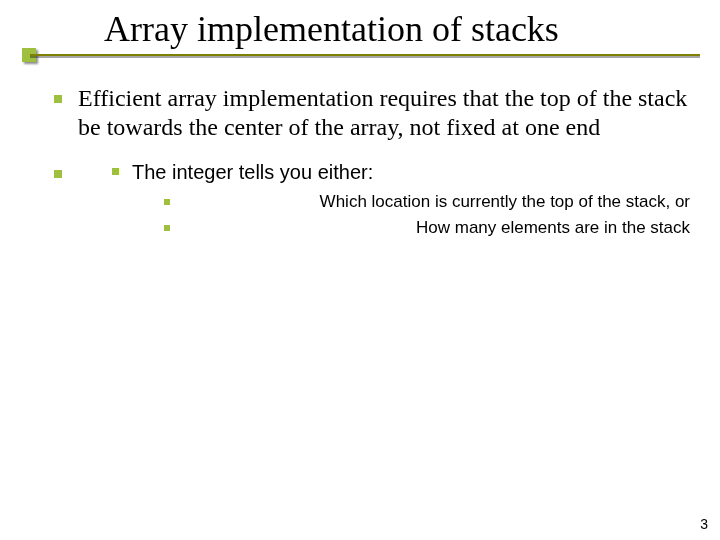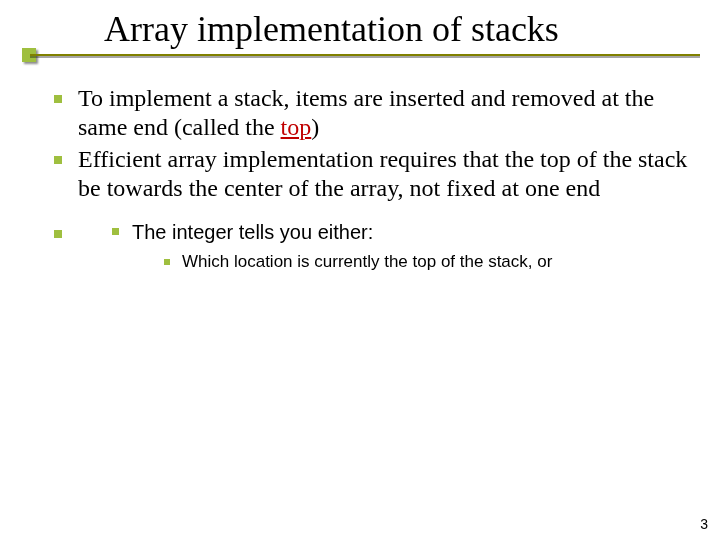--- a/index.html
+++ b/index.html
@@ -102,20 +102,21 @@
     list-style: none;
     margin: 4px 0 0 0;
     padding: 0 0 0 28px;
   }
   ul.lvl3 > li {
     position: relative;
     padding-left: 22px;
     font-size: 17px;
     line-height: 1.45;
     margin: 0 0 2px 0;
+    text-align: right;
   }
   ul.lvl3 > li::before {
     content: "";
     position: absolute;
     left: 4px;
     top: 9px;
     width: 6px;
     height: 6px;
     background: #9fbf3f;
   }
@@ -138,32 +139,32 @@
 <div class="slide">
   <div class="title-dot"></div>
   <div class="title-rule"></div>
   <div class="title-wrap">
     <h1 class="title">Array implementation of stacks</h1>
   </div>
 
   <div class="body">
     <ul class="lvl1">
       <li>
-        <span>To implement a stack, items are inserted and removed at the same end (called the </span><span class="term">top</span><span>)</span>
-      </li>
-      <li>
         <span>Efficient array implementation requires that the top of the stack be towards the center of the array, not fixed at one end</span>
       </li>
       <li>
         <ul class="lvl2">
           <li>
             <span>The integer tells you either:</span>
             <ul class="lvl3">
               <li>
                 <span>Which location is currently the top of the stack, or</span>
+              </li>
+              <li>
+                <span>How many elements are in the stack</span>
               </li>
             </ul>
           </li>
         </ul>
       </li>
     </ul>
   </div>
 
   <div class="pagenum">3</div>
 </div>

